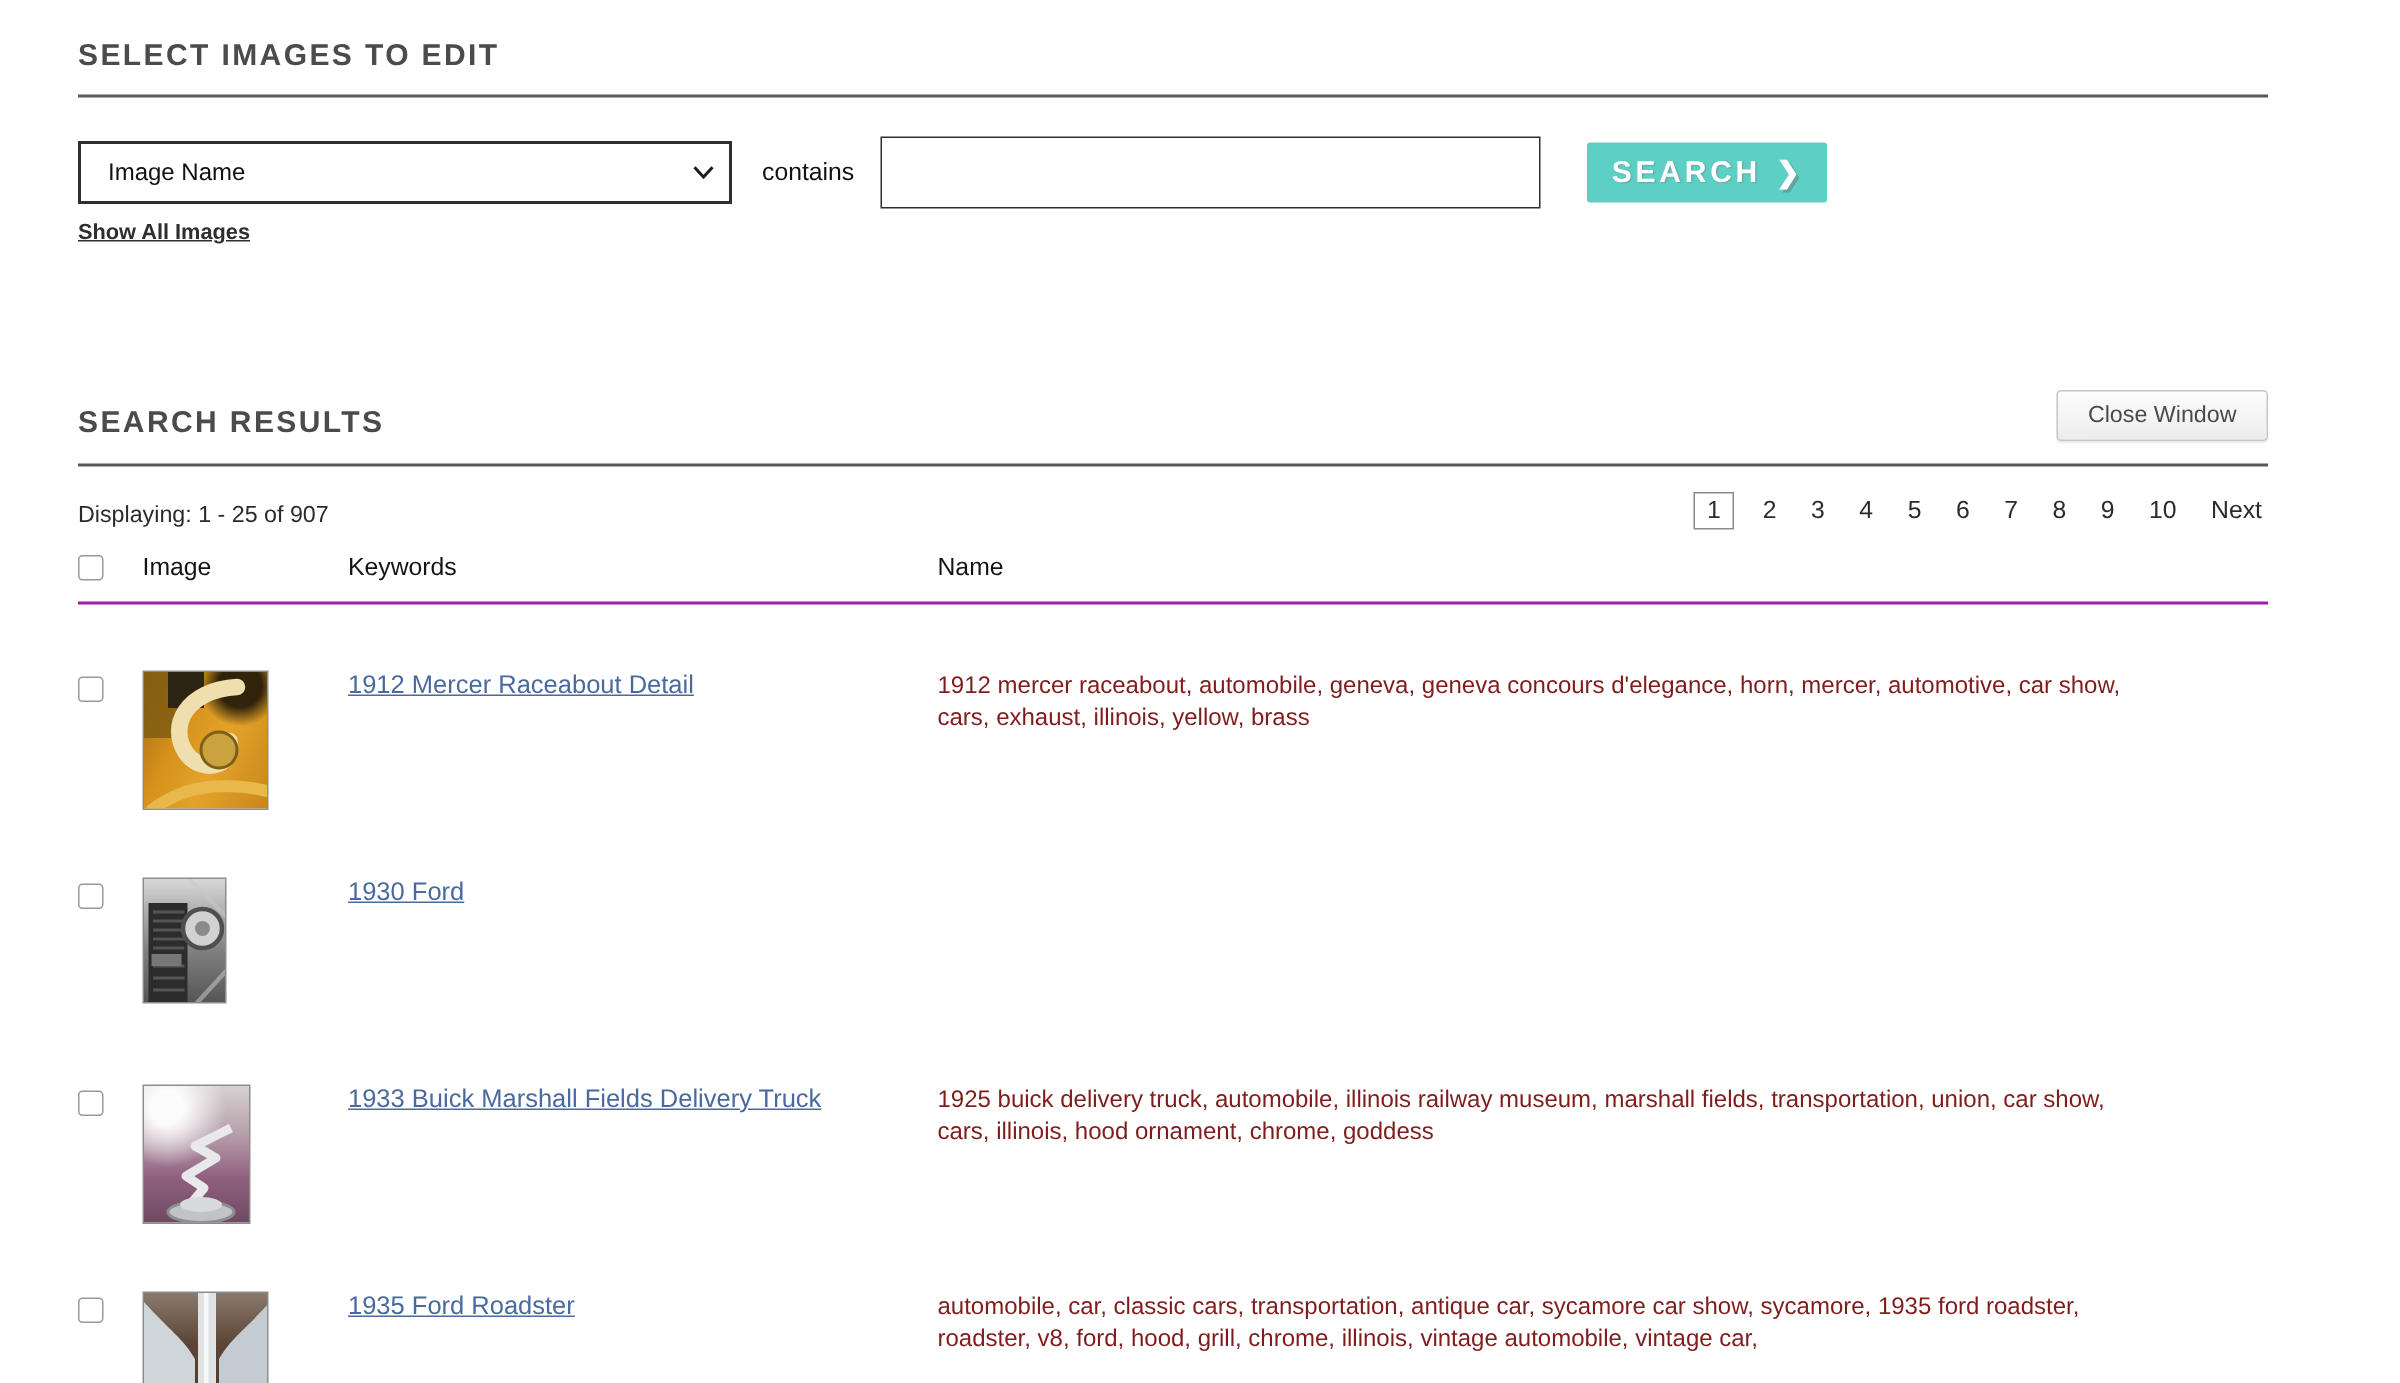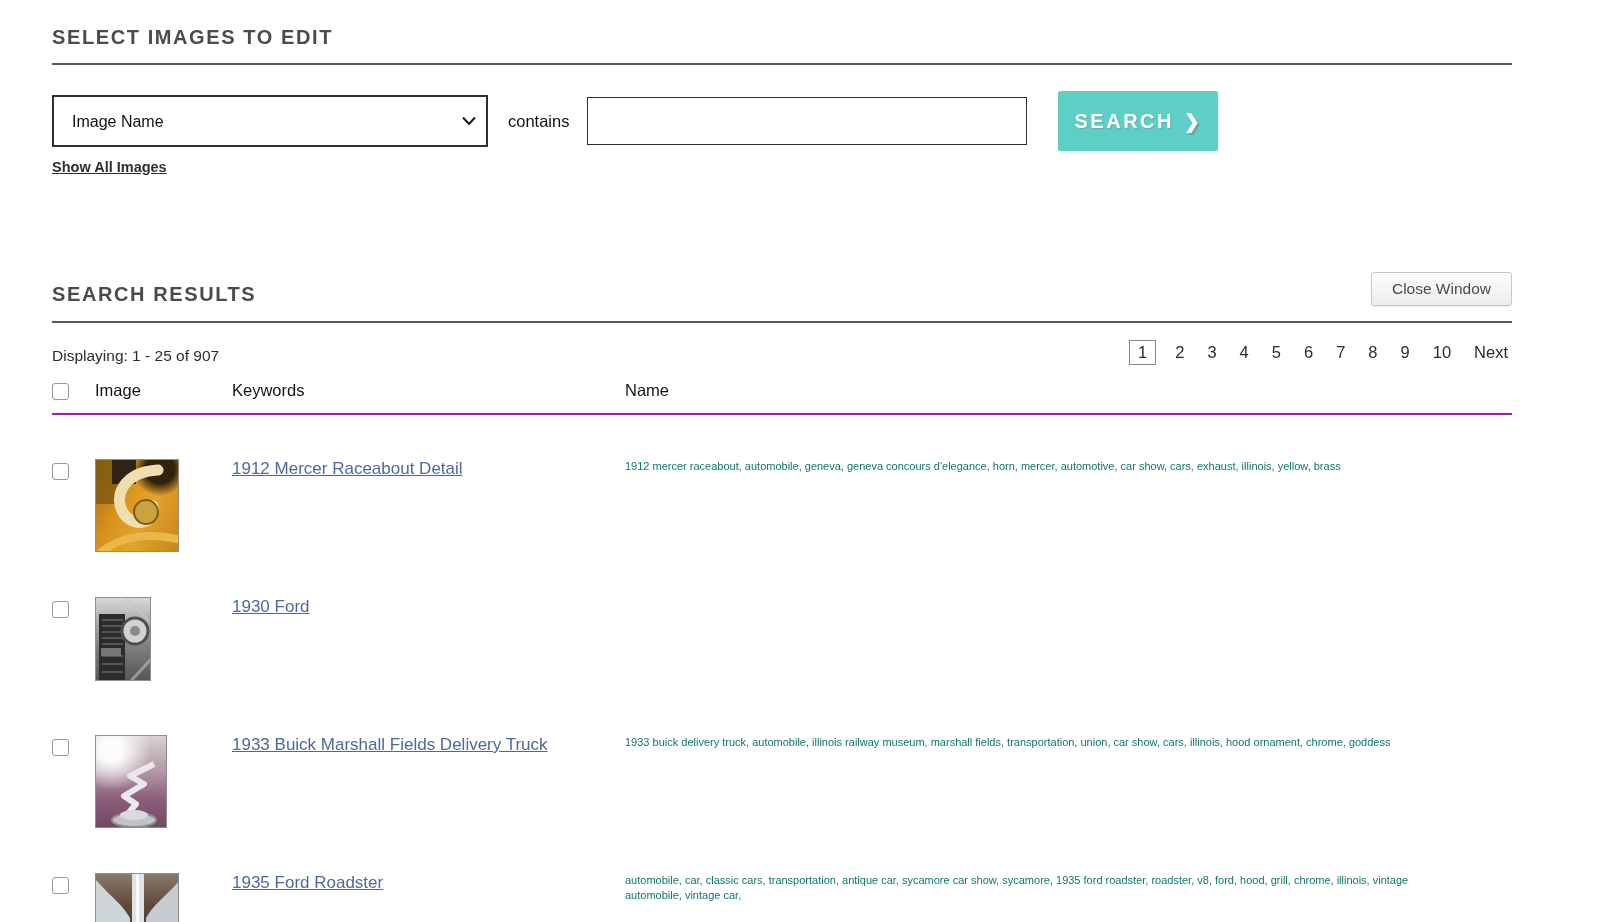--- a/index.html
+++ b/index.html
@@ -24,21 +24,21 @@
   }
   
   .form-row {
     margin-top: 26px;
     display: flex;
     align-items: center;
   }
   .select-wrap {
     position: relative;
     width: 436px;
-    height: 52px;
+    height: 42px;
   }
   .select-wrap select {
     width: 100%;
     height: 100%;
     appearance: none;
     -webkit-appearance: none;
     border: 2px solid #2f2f31;
     border-radius: 0;
     background: #fff;
     font-family: "Liberation Sans", sans-serif;
@@ -64,21 +64,21 @@
     height: 48px;
     border: 1.5px solid #2f2f31;
     border-radius: 0;
     font-family: "Liberation Sans", sans-serif;
     font-size: 16px;
     padding: 0 12px;
   }
   .search-button {
     margin-left: 31px;
     width: 160px;
-    height: 60px;
+    height: 40px;
     background: #5ECFC5;
     border: none;
     border-radius: 2px;
     color: #fff;
     font-family: "Liberation Sans", sans-serif;
     font-size: 20px;
     font-weight: 700;
     letter-spacing: 2.5px;
     cursor: pointer;
     display: flex;
@@ -167,22 +167,22 @@
   }
   .result-row { margin-top: 44px; min-height: 94px; }
   .row-check { margin-top: 4px; }
   .name-link {
     font-size: 17px;
     color: #4A6A9F;
     text-decoration: underline;
     cursor: pointer;
   }
   .keywords-text {
-    font-size: 11px;
-    color: #0f766e;
+    font-size: 16px;
+    color: #7f1d1d;
     line-height: 1.32;
     max-width: 830px;
     padding-right: 20px;
   }
   
   .thumb {
     border: 1px solid #8d8d8d;
     overflow: hidden;
     cursor: pointer;
   }
@@ -303,21 +303,21 @@
 <div class="grid-row result-row">
   <span><input type="checkbox" class="checkbox row-check" style=""></span>
   <div class="thumb thumb-3">
     <svg width="72" height="93" viewBox="0 0 72 93">
       <path d="M58 28 L34 40 L48 48 L28 60 L40 68 L30 80" fill="none" stroke="#e9e9ec" stroke-width="6" stroke-linejoin="round"></path>
       <ellipse cx="38" cy="84" rx="22" ry="7" fill="#c2c3c7" stroke="#8d8d92" stroke-width="2"></ellipse>
       <ellipse cx="38" cy="79" rx="14" ry="5" fill="#d9dadd"></ellipse>
     </svg>
   </div>
   <a class="name-link">1933 Buick Marshall Fields Delivery Truck</a>
-  <div class="keywords-text">1933 buick delivery truck, automobile, illinois railway museum, marshall fields, transportation, union, car show, cars, illinois, hood ornament, chrome, goddess</div>
+  <div class="keywords-text">1925 buick delivery truck, automobile, illinois railway museum, marshall fields, transportation, union, car show, cars, illinois, hood ornament, chrome, goddess</div>
 </div>
 
 
 <div class="grid-row result-row">
   <span><input type="checkbox" class="checkbox row-check" style=""></span>
   <div class="thumb thumb-4">
     <svg width="84" height="80" viewBox="0 0 84 80">
       <path d="M0 6 C 18 26 26 30 34 44 L34 80 L0 80 Z" fill="#cfd6da"></path>
       <path d="M84 6 C 66 26 58 30 50 44 L50 80 L84 80 Z" fill="#c4ccd1"></path>
       <rect x="36" y="0" width="12" height="80" fill="#dfe3e6"></rect>

